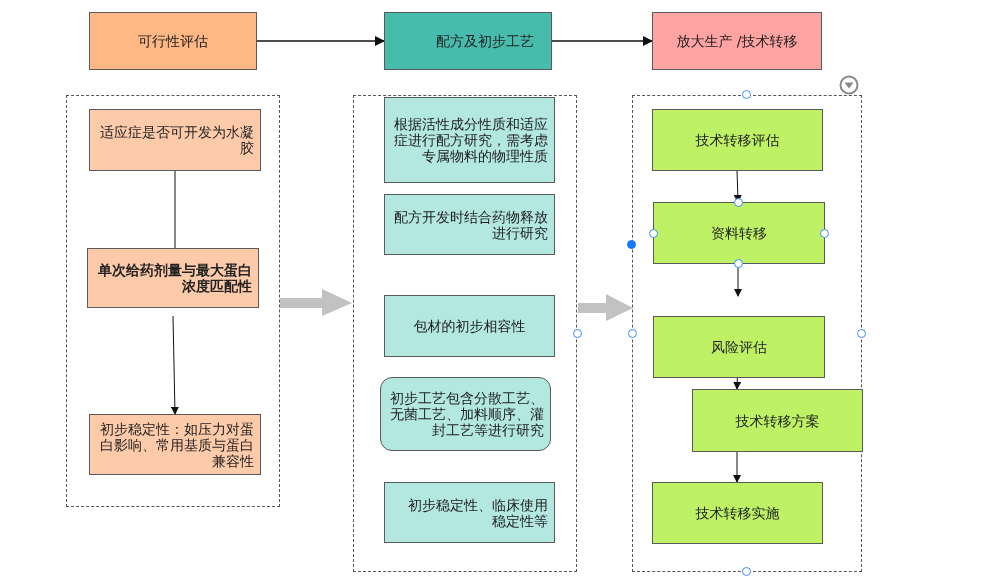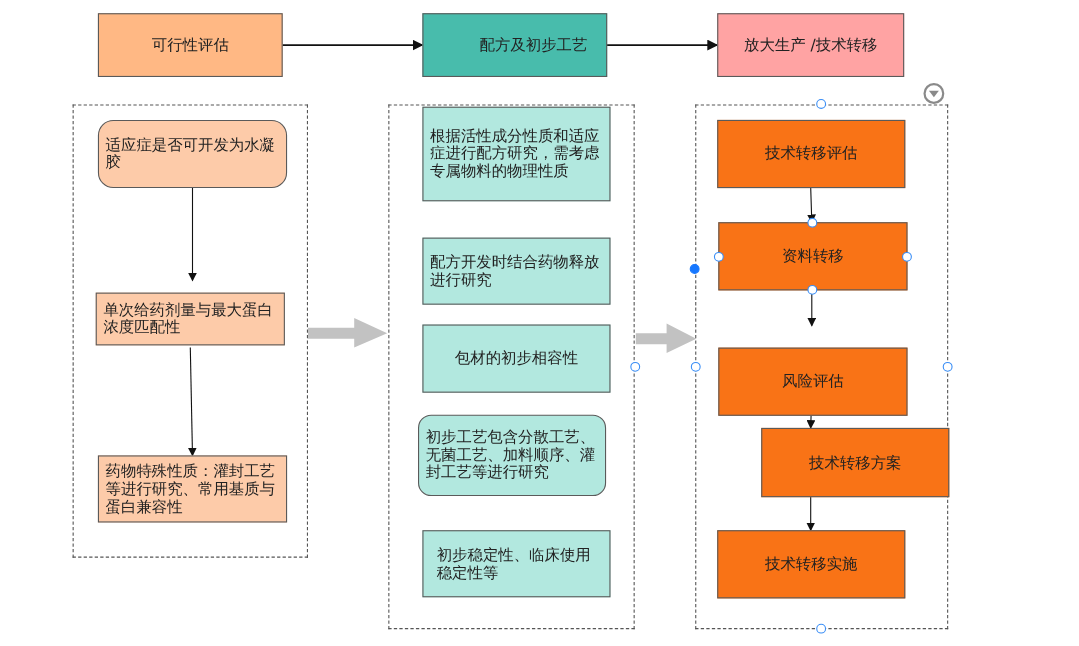--- a/index.html
+++ b/index.html
@@ -1,26 +1,26 @@
 <!DOCTYPE html>
 <html><head>
   <meta charset="utf-8">
   <style>
     html, body { margin: 0; padding: 0; background: #ffffff; }
     body { width: 981px; height: 587px; position: relative; overflow: hidden;
            font-family: "DejaVu Sans", "Liberation Sans", sans-serif; }
     .box { position: absolute; box-sizing: border-box; border: 1px solid #5a5a5a;
-           display: flex; align-items: center; justify-content: center; text-align: left;
+           display: flex; align-items: center; justify-content: center; text-align: right;
            font-size: 14px; line-height: 16px; color: #222; padding: 2px 6px; }
     .top1 { background: #ffb884; }
     .top2 { background: #48bcac; }
     .top3 { background: #ffa3a3; }
     .orange { background: #fdcba9; }
     .teal { background: #b2e8df; }
-    .pink { background: #f97316; }
+    .pink { background: #bef264; }
     .group { position: absolute; box-sizing: border-box; border: 1.5px dashed #555; }
     svg.lines { position: absolute; left: 0; top: 0; }
     .handle { position: absolute; width: 9px; height: 9px; border-radius: 50%;
               border: 1.5px solid #3a8ef6; background: #fff; box-sizing: border-box; }
     .handle.filled { background: #1677ff; border-color: #1677ff; }
     .collapse { position: absolute; left: 839px; top: 75px; width: 20px; height: 20px; }
   </style>
 </head>
 <body>
 
@@ -50,26 +50,26 @@
 </svg>
 
 <div class="box top1" style="left:89px;top:12px;width:168px;height:58px;">可行性评估</div>
 <div class="box top2" style="left:384px;top:12px;width:168px;height:58px;padding-left:40px;">配方及初步工艺</div>
 <div class="box top3" style="left:652px;top:12px;width:170px;height:58px;">放大生产 /技术转移</div>
 
 <div class="group" style="left:66px;top:95px;width:214px;height:412px;"></div>
 <div class="group" style="left:353px;top:95px;width:224px;height:477px;"></div>
 <div class="group" style="left:632px;top:95px;width:230px;height:477px;"></div>
 
-<div class="box orange" style="left:89px;top:109px;width:172px;height:62px;border-radius:14px;">适应症是否可开发为水凝胶</div>
-<div class="box orange" style="left:87px;top:266px;width:172px;height:48px;">单次给药剂量与最大蛋白浓度匹配性</div>
-<div class="box orange" style="left:89px;top:414px;width:172px;height:61px;">药物特殊性质：灌封工艺等进行研究、常用基质与蛋白兼容性</div>
+<div class="box orange" style="left:89px;top:109px;width:172px;height:62px;">适应症是否可开发为水凝胶</div>
+<div class="box orange" style="left:87px;top:248px;width:172px;height:60px;font-weight:bold;">单次给药剂量与最大蛋白浓度匹配性</div>
+<div class="box orange" style="left:89px;top:414px;width:172px;height:61px;">初步稳定性：如压力对蛋白影响、常用基质与蛋白兼容性</div>
 
 <div class="box teal" style="left:384px;top:97px;width:171px;height:86px;">根据活性成分性质和适应症进行配方研究，需考虑专属物料的物理性质</div>
-<div class="box teal" style="left:384px;top:216px;width:171px;height:61px;">配方开发时结合药物释放进行研究</div>
+<div class="box teal" style="left:384px;top:194px;width:171px;height:61px;">配方开发时结合药物释放进行研究</div>
 <div class="box teal" style="left:384px;top:295px;width:171px;height:62px;">包材的初步相容性</div>
 <div class="box teal" style="left:380px;top:377px;width:171px;height:74px;border-radius:12px;">初步工艺包含分散工艺、无菌工艺、加料顺序、灌封工艺等进行研究</div>
 <div class="box teal" style="left:384px;top:482px;width:171px;height:61px;padding-left:12px;">初步稳定性、临床使用稳定性等</div>
 
 <div class="box pink" style="left:652px;top:109px;width:171px;height:62px;">技术转移评估</div>
 <div class="box pink" style="left:653px;top:202px;width:172px;height:62px;">资料转移</div>
 <div class="box pink" style="left:653px;top:296px;width:172px;height:62px;margin-top:20px;">风险评估</div>
 <div class="box pink" style="left:692px;top:389px;width:171px;height:63px;">技术转移方案</div>
 <div class="box pink" style="left:652px;top:482px;width:171px;height:62px;">技术转移实施</div>
 

